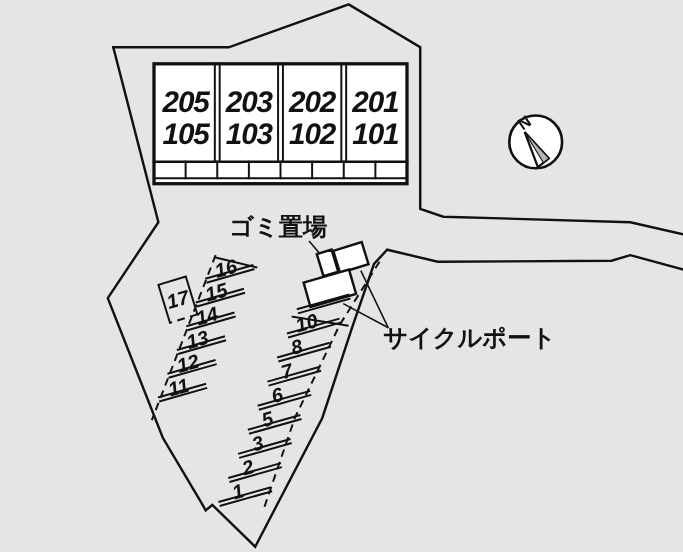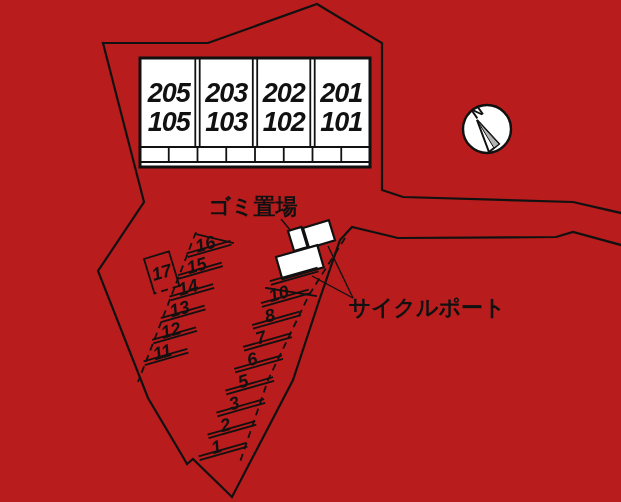--- a/index.html
+++ b/index.html
@@ -1,16 +1,16 @@
 <!DOCTYPE html>
 <html><head>
 <meta charset="utf-8">
 <style>
   html,body{margin:0;padding:0;background:#ffffff;}
-  .stage{position:relative;width:621px;height:502px;background:#b91c1c;overflow:hidden;
+  .stage{position:relative;width:621px;height:502px;background:#e5e5e5;overflow:hidden;
          font-family:"Liberation Sans","DejaVu Sans",sans-serif;}
   svg{display:block}
   .ln{fill:none;stroke:#111;stroke-width:2.2;stroke-linejoin:miter;stroke-linecap:square;}
   .thin{stroke-width:1.8;}
   .dash{fill:none;stroke:#111;stroke-width:1.8;stroke-dasharray:7 5;stroke-linecap:butt;}
   .bld{fill:#fff;stroke:#111;stroke-width:3;}
   .quad{fill:#fff;stroke:#111;stroke-width:2.2;}
   .leader{fill:none;stroke:#111;stroke-width:1.4;}
   .unit-num{font-weight:bold;font-style:italic;font-size:27px;letter-spacing:-1px;fill:#111;
             text-anchor:middle;dominant-baseline:central;}

